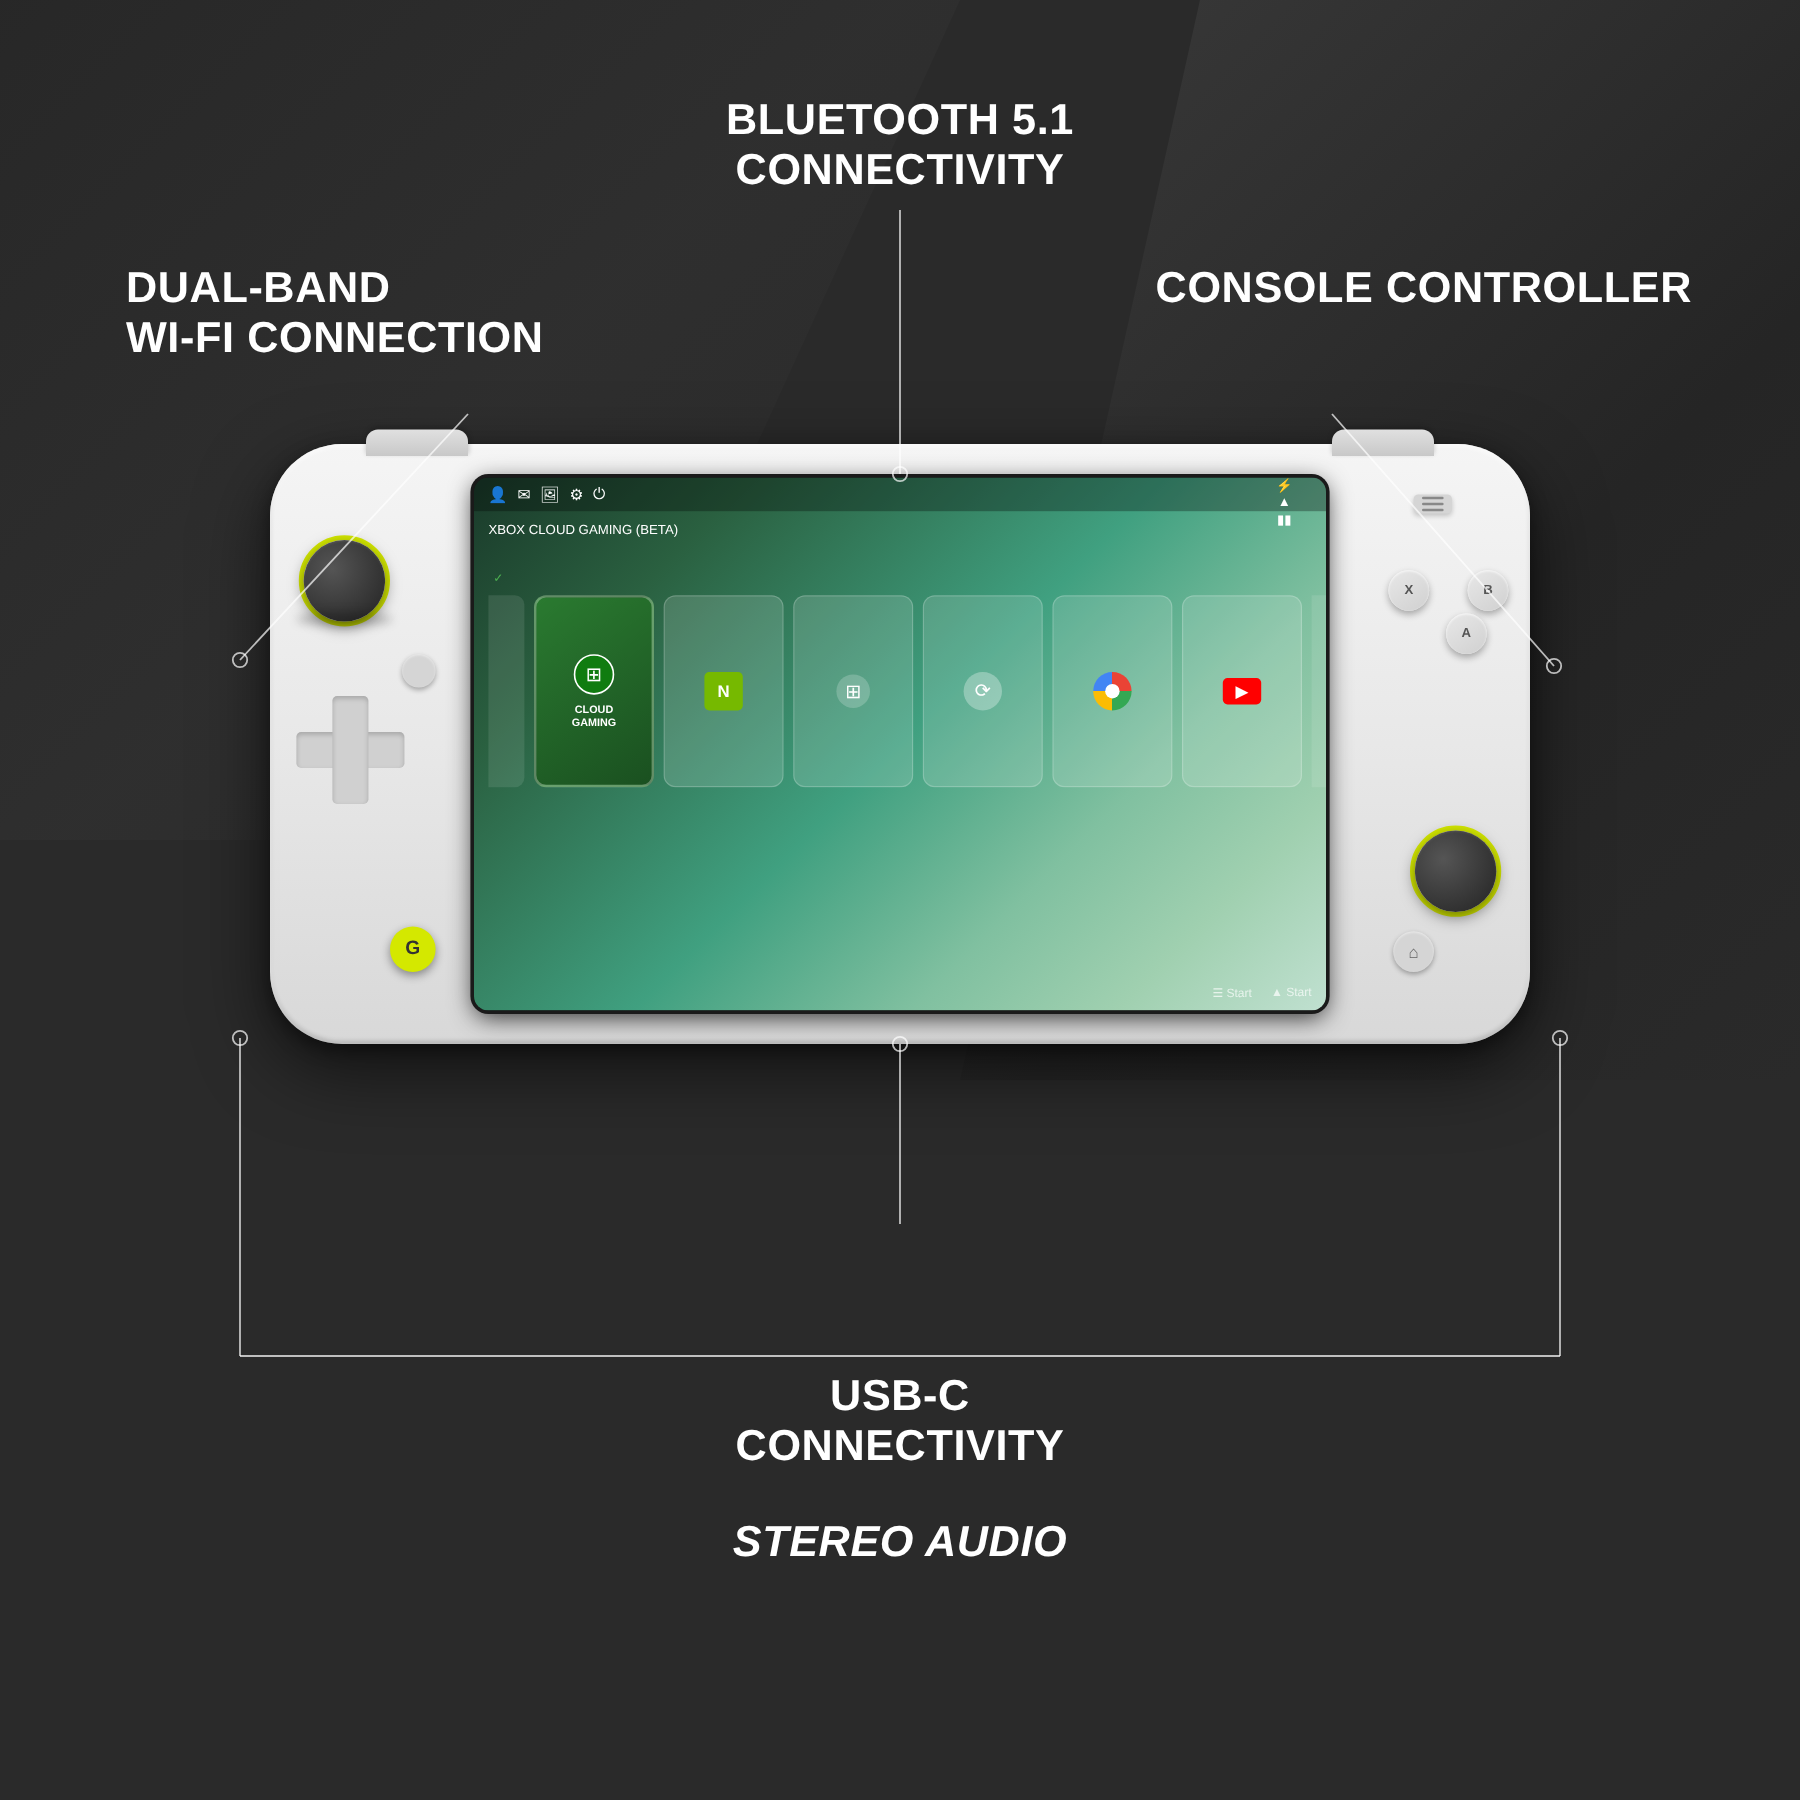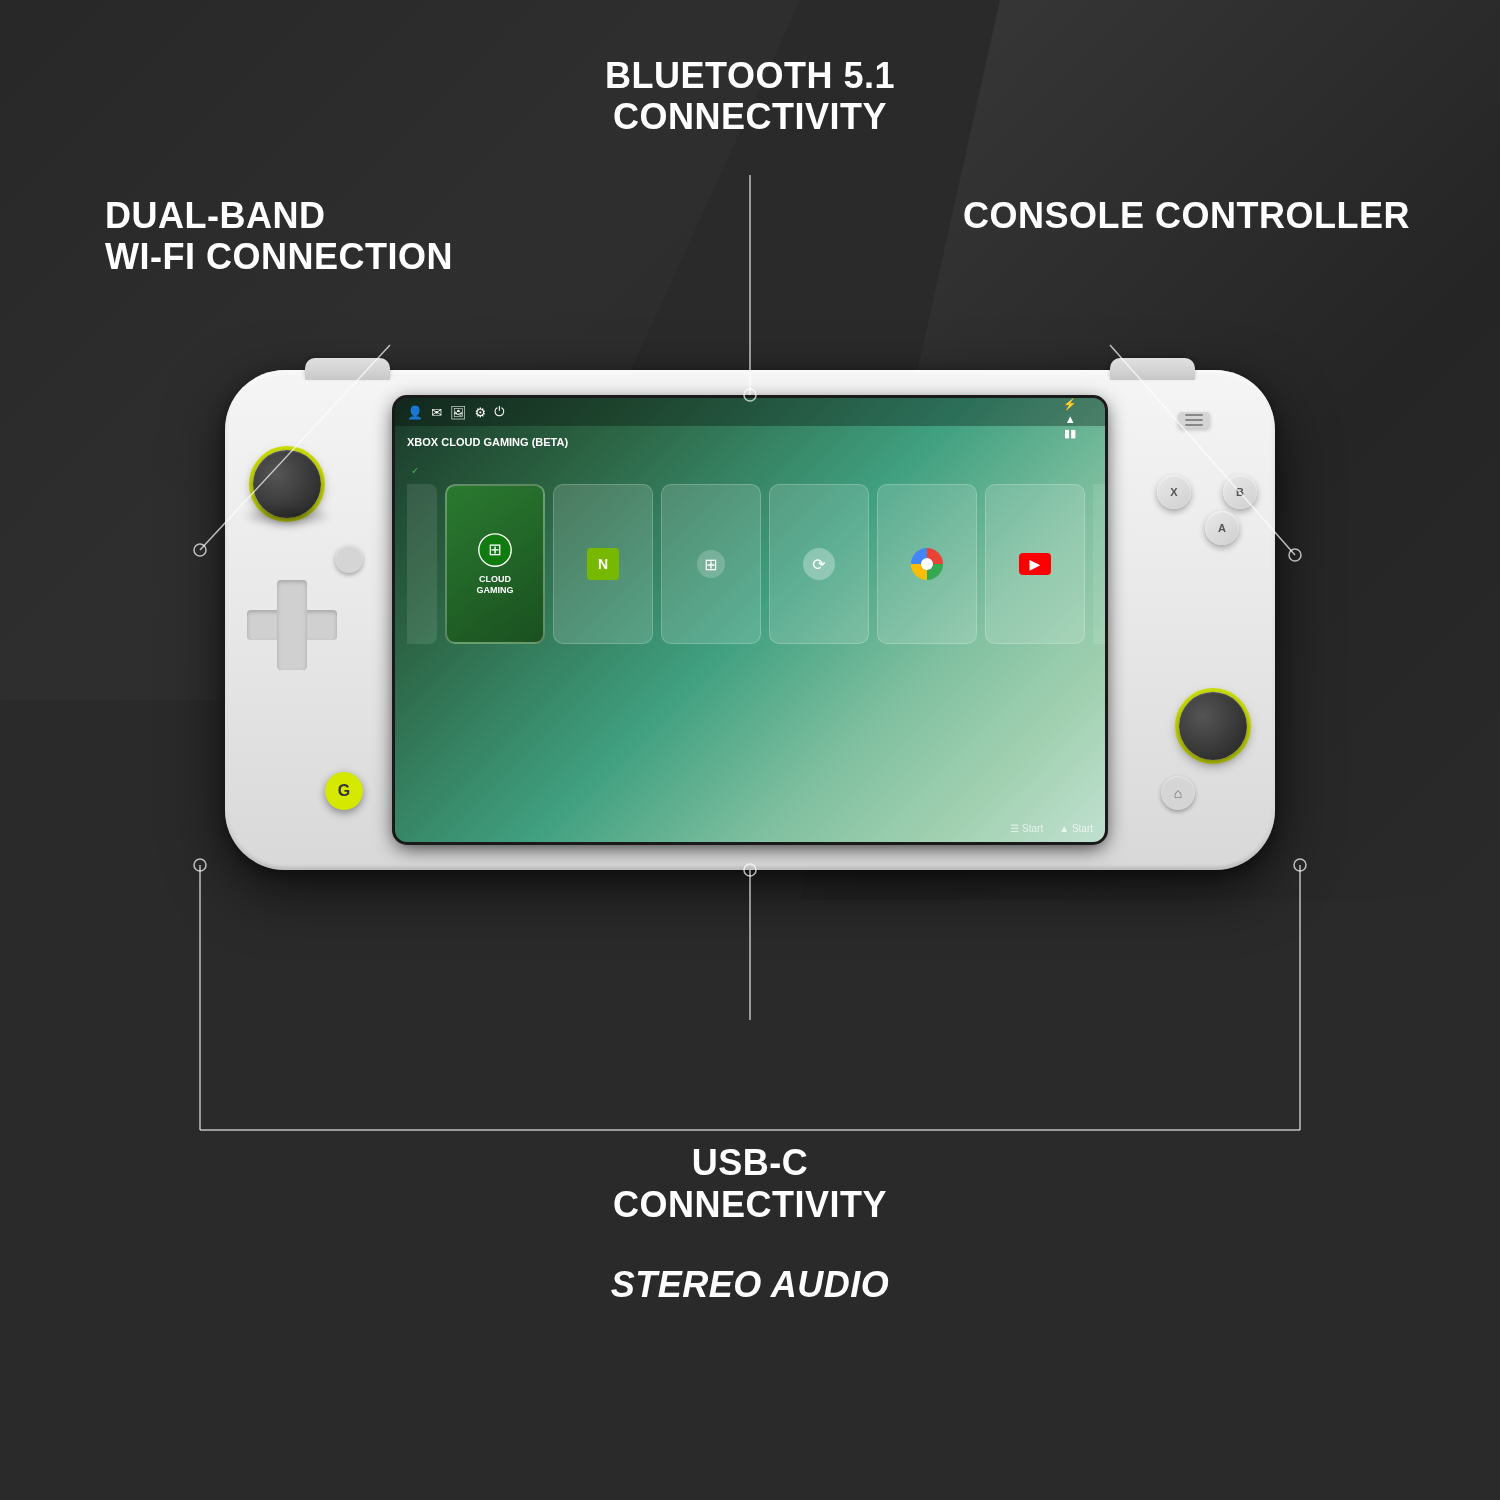--- a/index.html
+++ b/index.html
@@ -41,20 +41,21 @@
     
     .feature-label {
       position: absolute;
       color: #ffffff;
       font-weight: 900;
       text-align: center;
       text-transform: uppercase;
       line-height: 1.15;
       letter-spacing: 0.5px;
       z-index: 10;
+      margin-top: 24px;
     }
 
     .label-bluetooth {
       top: 55px;
       left: 50%;
       transform: translateX(-50%);
       font-size: 36px;
     }
 
     .label-dualband {
@@ -166,22 +167,22 @@
       position: absolute;
       top: 28px;
       left: 0; right: 0; bottom: 0;
       padding: 10px 12px;
     }
 
     .app-subtitle {
       font-size: 11px;
       color: #ffffff;
       font-family: Arial, sans-serif;
-      font-weight: bold;
-      margin-bottom: 12px;
+      font-weight: normal;
+      margin-bottom: 24px;
     }
 
     .checkmark {
       color: #4caf50;
       font-size: 10px;
       margin-left: 4px;
     }
 
     .app-grid {
       display: flex;

